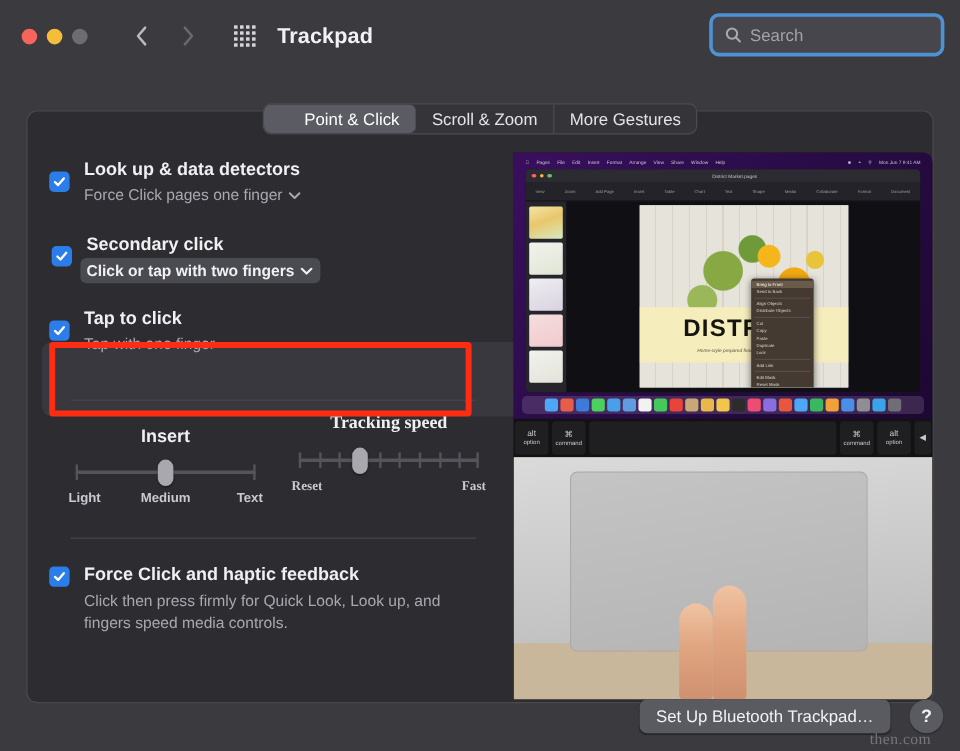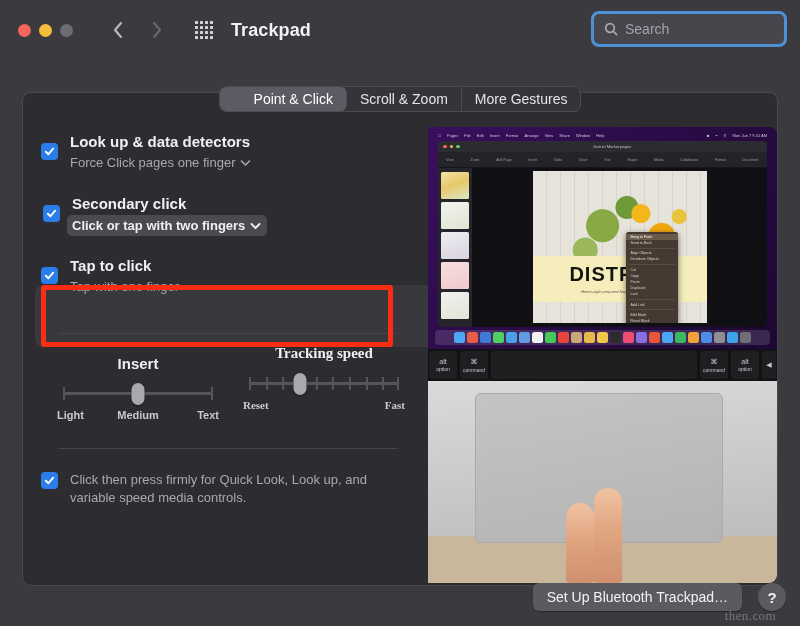--- a/index.html
+++ b/index.html
@@ -738,21 +738,22 @@
 
     <div class="divider" style="top:355px;"></div>
 
     <div class="force-block">
       <div class="checkbox" style="margin-top:4px;">
         <svg width="11" height="11" viewBox="0 0 12 12" fill="none" stroke="#ffffff" stroke-width="2.1" stroke-linecap="round" stroke-linejoin="round">
             <polyline points="2,6.3 4.8,9 10,2.9"></polyline>
           </svg>
       </div>
       <div class="opt-text">
-        <div class="force-desc">Click then press firmly for Quick Look, Look up, and variable speed media controls.</div>
+        <div class="opt-title">Force Click and haptic feedback</div>
+        <div class="force-desc">Click then press firmly for Quick Look, Look up, and fingers speed media controls.</div>
       </div>
     </div>
 
   </div>
 
   <div class="media">
 
     <div class="demo-top">
       <div class="mac-menubar">
         <span class="mmi"></span>

